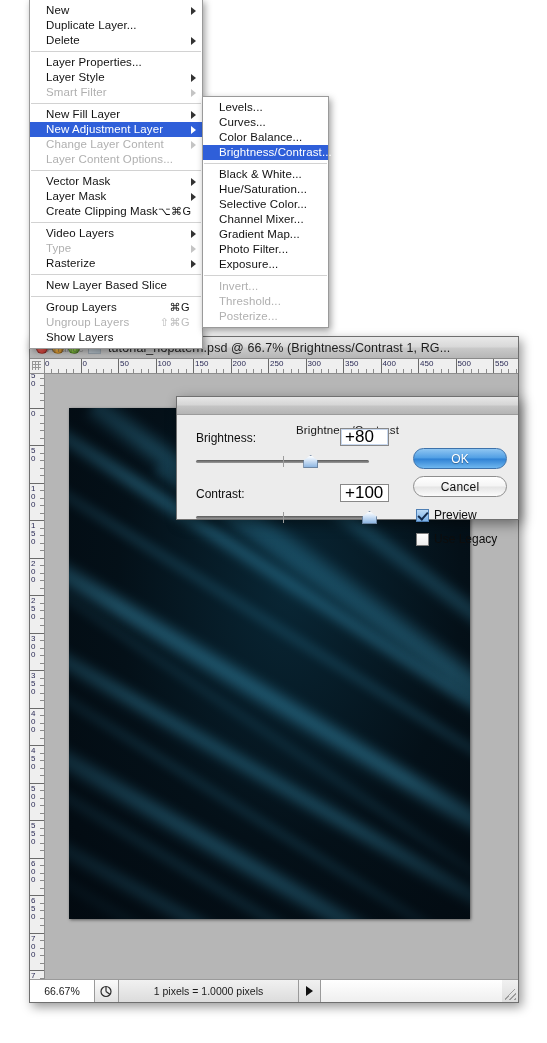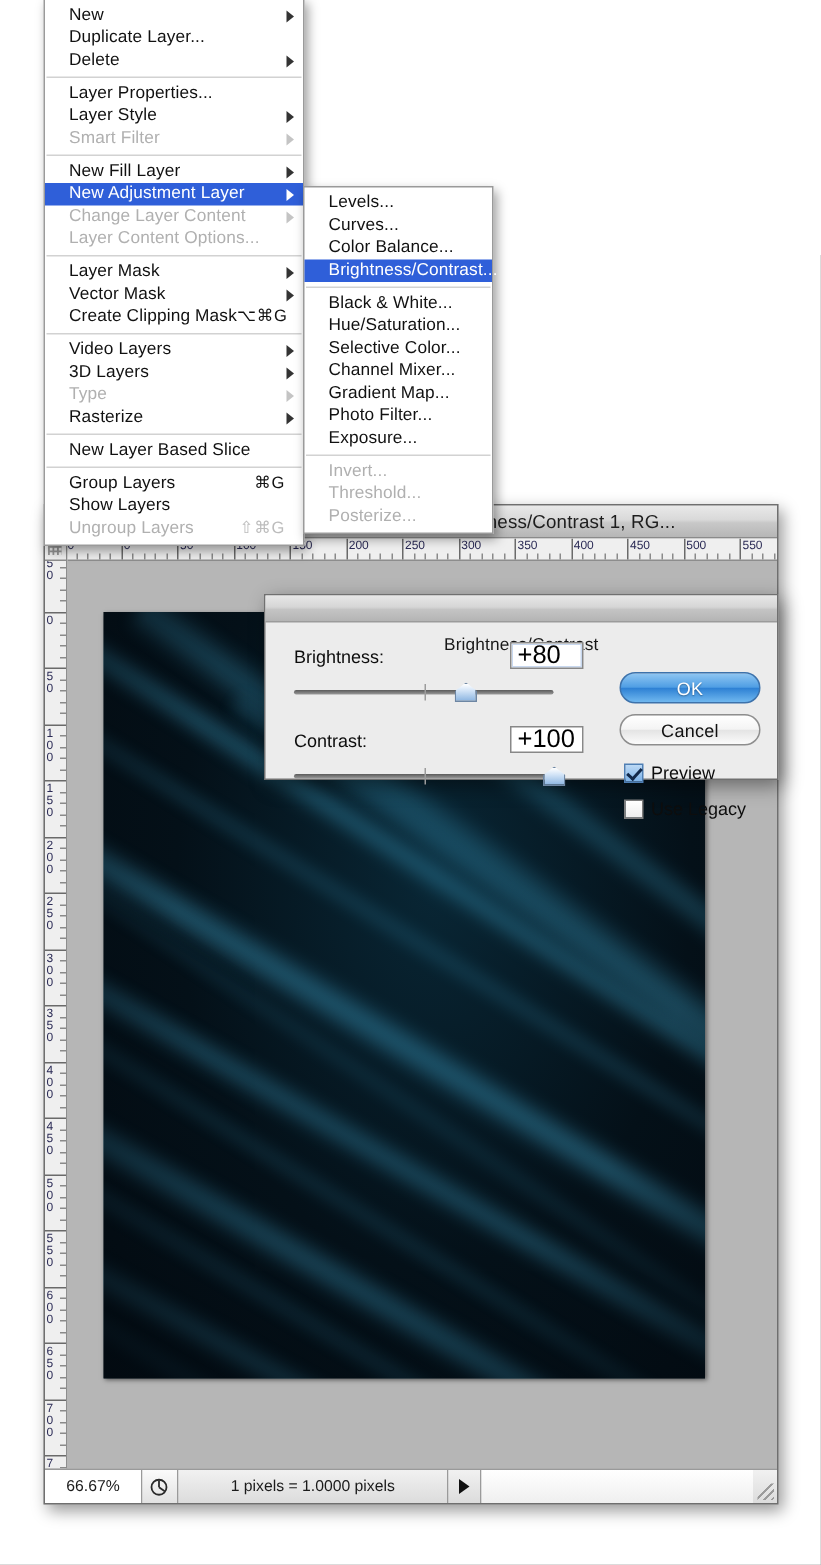--- a/index.html
+++ b/index.html
@@ -57,21 +57,21 @@
   }
   .menu-item.selected .arrow{ border-left-color:#fff; }
   .menu-item.disabled .arrow{ border-left-color:#c4c4c4; }
   .menu-sep{
     height:1px;
     background:#d2d2d2;
     margin:3px 1px;
   }
 
   #layer-menu{ left:29px; top:-1px; width:174px; }
-  #adjust-submenu{ left:202px; top:124px; width:127px; }
+  #adjust-submenu{ left:202px; top:96px; width:127px; }
 
   
   #doc-window{
     position:absolute;
     left:29px; top:336px;
     width:490px; height:667px;
     background:#cfcfcf;
     border:1px solid #6f6f6f;
     box-shadow:3px 4px 10px rgba(0,0,0,0.40);
     box-sizing:border-box;
@@ -746,67 +746,63 @@
     </div>
     <div class="menu-item disabled">
       <span class="mi-label">Change Layer Content</span>
       <span class="arrow"></span>
     </div>
     <div class="menu-item disabled">
       <span class="mi-label">Layer Content Options...</span>
     </div>
     <div class="menu-sep"></div>
     <div class="menu-item">
+      <span class="mi-label">Vector Mask</span>
+      <span class="arrow"></span>
+    </div>
+    <div class="menu-item">
       <span class="mi-label">Layer Mask</span>
-      <span class="arrow"></span>
-    </div>
-    <div class="menu-item">
-      <span class="mi-label">Vector Mask</span>
       <span class="arrow"></span>
     </div>
     <div class="menu-item">
       <span class="mi-label">Create Clipping Mask</span>
       <span class="mi-spacer"></span>
       <span class="mi-accel">⌥⌘G</span>
     </div>
     <div class="menu-sep"></div>
     <div class="menu-item">
       <span class="mi-label">Video Layers</span>
       <span class="arrow"></span>
     </div>
-    <div class="menu-item">
-      <span class="mi-label">3D Layers</span>
-      <span class="arrow"></span>
-    </div>
     <div class="menu-item disabled">
       <span class="mi-label">Type</span>
       <span class="arrow"></span>
     </div>
     <div class="menu-item">
       <span class="mi-label">Rasterize</span>
       <span class="arrow"></span>
     </div>
     <div class="menu-sep"></div>
     <div class="menu-item">
       <span class="mi-label">New Layer Based Slice</span>
     </div>
     <div class="menu-sep"></div>
     <div class="menu-item">
       <span class="mi-label">Group Layers</span>
       <span class="mi-spacer"></span>
       <span class="mi-accel">⌘G</span>
-    </div>
-    <div class="menu-item">
-      <span class="mi-label">Show Layers</span>
     </div>
     <div class="menu-item disabled">
       <span class="mi-label">Ungroup Layers</span>
       <span class="mi-spacer"></span>
       <span class="mi-accel">⇧⌘G</span>
     </div>
+    <div class="menu-item">
+      <span class="mi-label">Show Layers</span>
+    </div>
   </div>
 
 <div class="menu-panel" id="adjust-submenu">
     <div class="menu-item">
       <span class="mi-label">Levels...</span>
     </div>
     <div class="menu-item">
       <span class="mi-label">Curves...</span>
     </div>
     <div class="menu-item">

